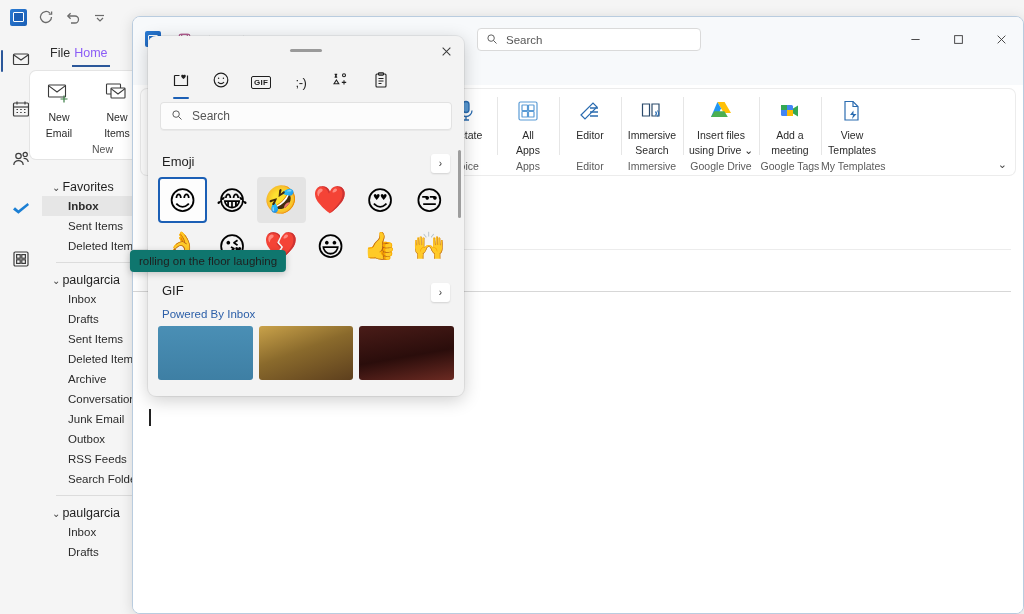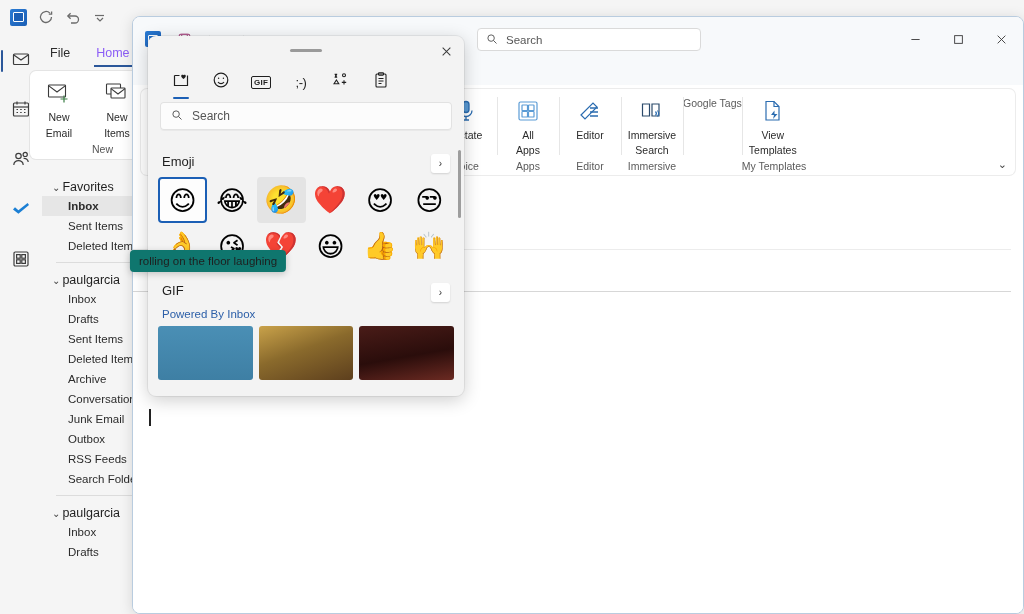--- a/index.html
+++ b/index.html
@@ -52,21 +52,21 @@
   }
   .fp-group { padding: 4px 0 2px 10px; font-size: 12.5px; color: #1f1f1f; display:flex; align-items:center; gap:2px;}
   .fp-chev { font-size: 10px; color:#444; }
   .fp-item { padding: 4px 0 4px 26px; font-size: 11.5px; color: #2b2b2b; position: relative; }
   .fp-item.selected { background: #e6e6e6; font-weight: bold; }
   .fp-count { position: absolute; right: 30px; color: #444; }
   .fp-sep { height: 1px; background: #dcdcdc; margin: 6px 10px 6px 14px; }
 
   
   .ribbon-tabs {
-    position: absolute; left: 48px; top: 42px; display: flex; gap: 22px;
+    position: absolute; left: 48px; top: 42px; display: flex; 
     font-size: 12.5px; color: #2b2b2b; align-items: center;
   }
   .ribbon-tab { padding: 4px 2px; position: relative; }
   .ribbon-tab.active { color: #8b5cf6; }
   .ribbon-tab.active::after {
     content:""; position:absolute; left:0; right:0; bottom:-3px; height:2px; background:#2b579a;
   }
 
   
   .ribbon-card-left {
@@ -505,22 +505,52 @@
                 <path d="M16.5 13.5a3 3 0 0 1 0 4M18.5 12.5a5 5 0 0 1 0 6" stroke="#2b6cb0"></path>
               </svg>
             </span>
             <span>Immersive</span>
             <span>Search</span>
           </div>
         </div>
         <div class="rg-label">Immersive</div>
       </div>
 
-
       <div class="rgroup">
+        <div class="rgroup-items">
+          <div class="cmd" style="width:76px;">
+            <span class="ic">
+              <svg viewBox="0 0 26 26">
+                <path d="M9.4 4h7.2l6.4 11h-7.2z" fill="#ffc107"></path>
+                <path d="M3 19 9.4 4l3.6 6.2L9.4 19z" fill="#2196f3"></path>
+                <path d="M3 19h16.8l-3.4-5.8H6.4z" fill="#4caf50"></path>
+              </svg>
+            </span>
+            <span>Insert files</span>
+            <span>using Drive ⌄</span>
+          </div>
+        </div>
+        <div class="rg-label">Google Drive</div>
+      </div>
+
+      <div class="rgroup">
+        <div class="rgroup-items">
+          <div class="cmd">
+            <span class="ic">
+              <svg viewBox="0 0 26 26">
+                <rect x="4" y="7" width="12" height="11" rx="1.5" fill="#4285f4"></rect>
+                <path d="M4 7h6v5H4z" fill="#34a853"></path>
+                <path d="M10 12h6v6h-6z" fill="#fbbc05"></path>
+                <path d="M16 10.5 21 7.5v11l-5-3z" fill="#34a853"></path>
+              </svg>
+            </span>
+            <span>Add a</span>
+            <span>meeting</span>
+          </div>
+        </div>
         <div class="rg-label">Google Tags</div>
       </div>
 
       <div class="rgroup">
         <div class="rgroup-items">
           <div class="cmd">
             <span class="ic">
               <svg viewBox="0 0 26 26" fill="none" stroke="#2b6cb0" stroke-width="1.2">
                 <path d="M6 3.5h8l5 5V22H6z"></path>
                   <path d="M14 3.5v5h5"></path>

